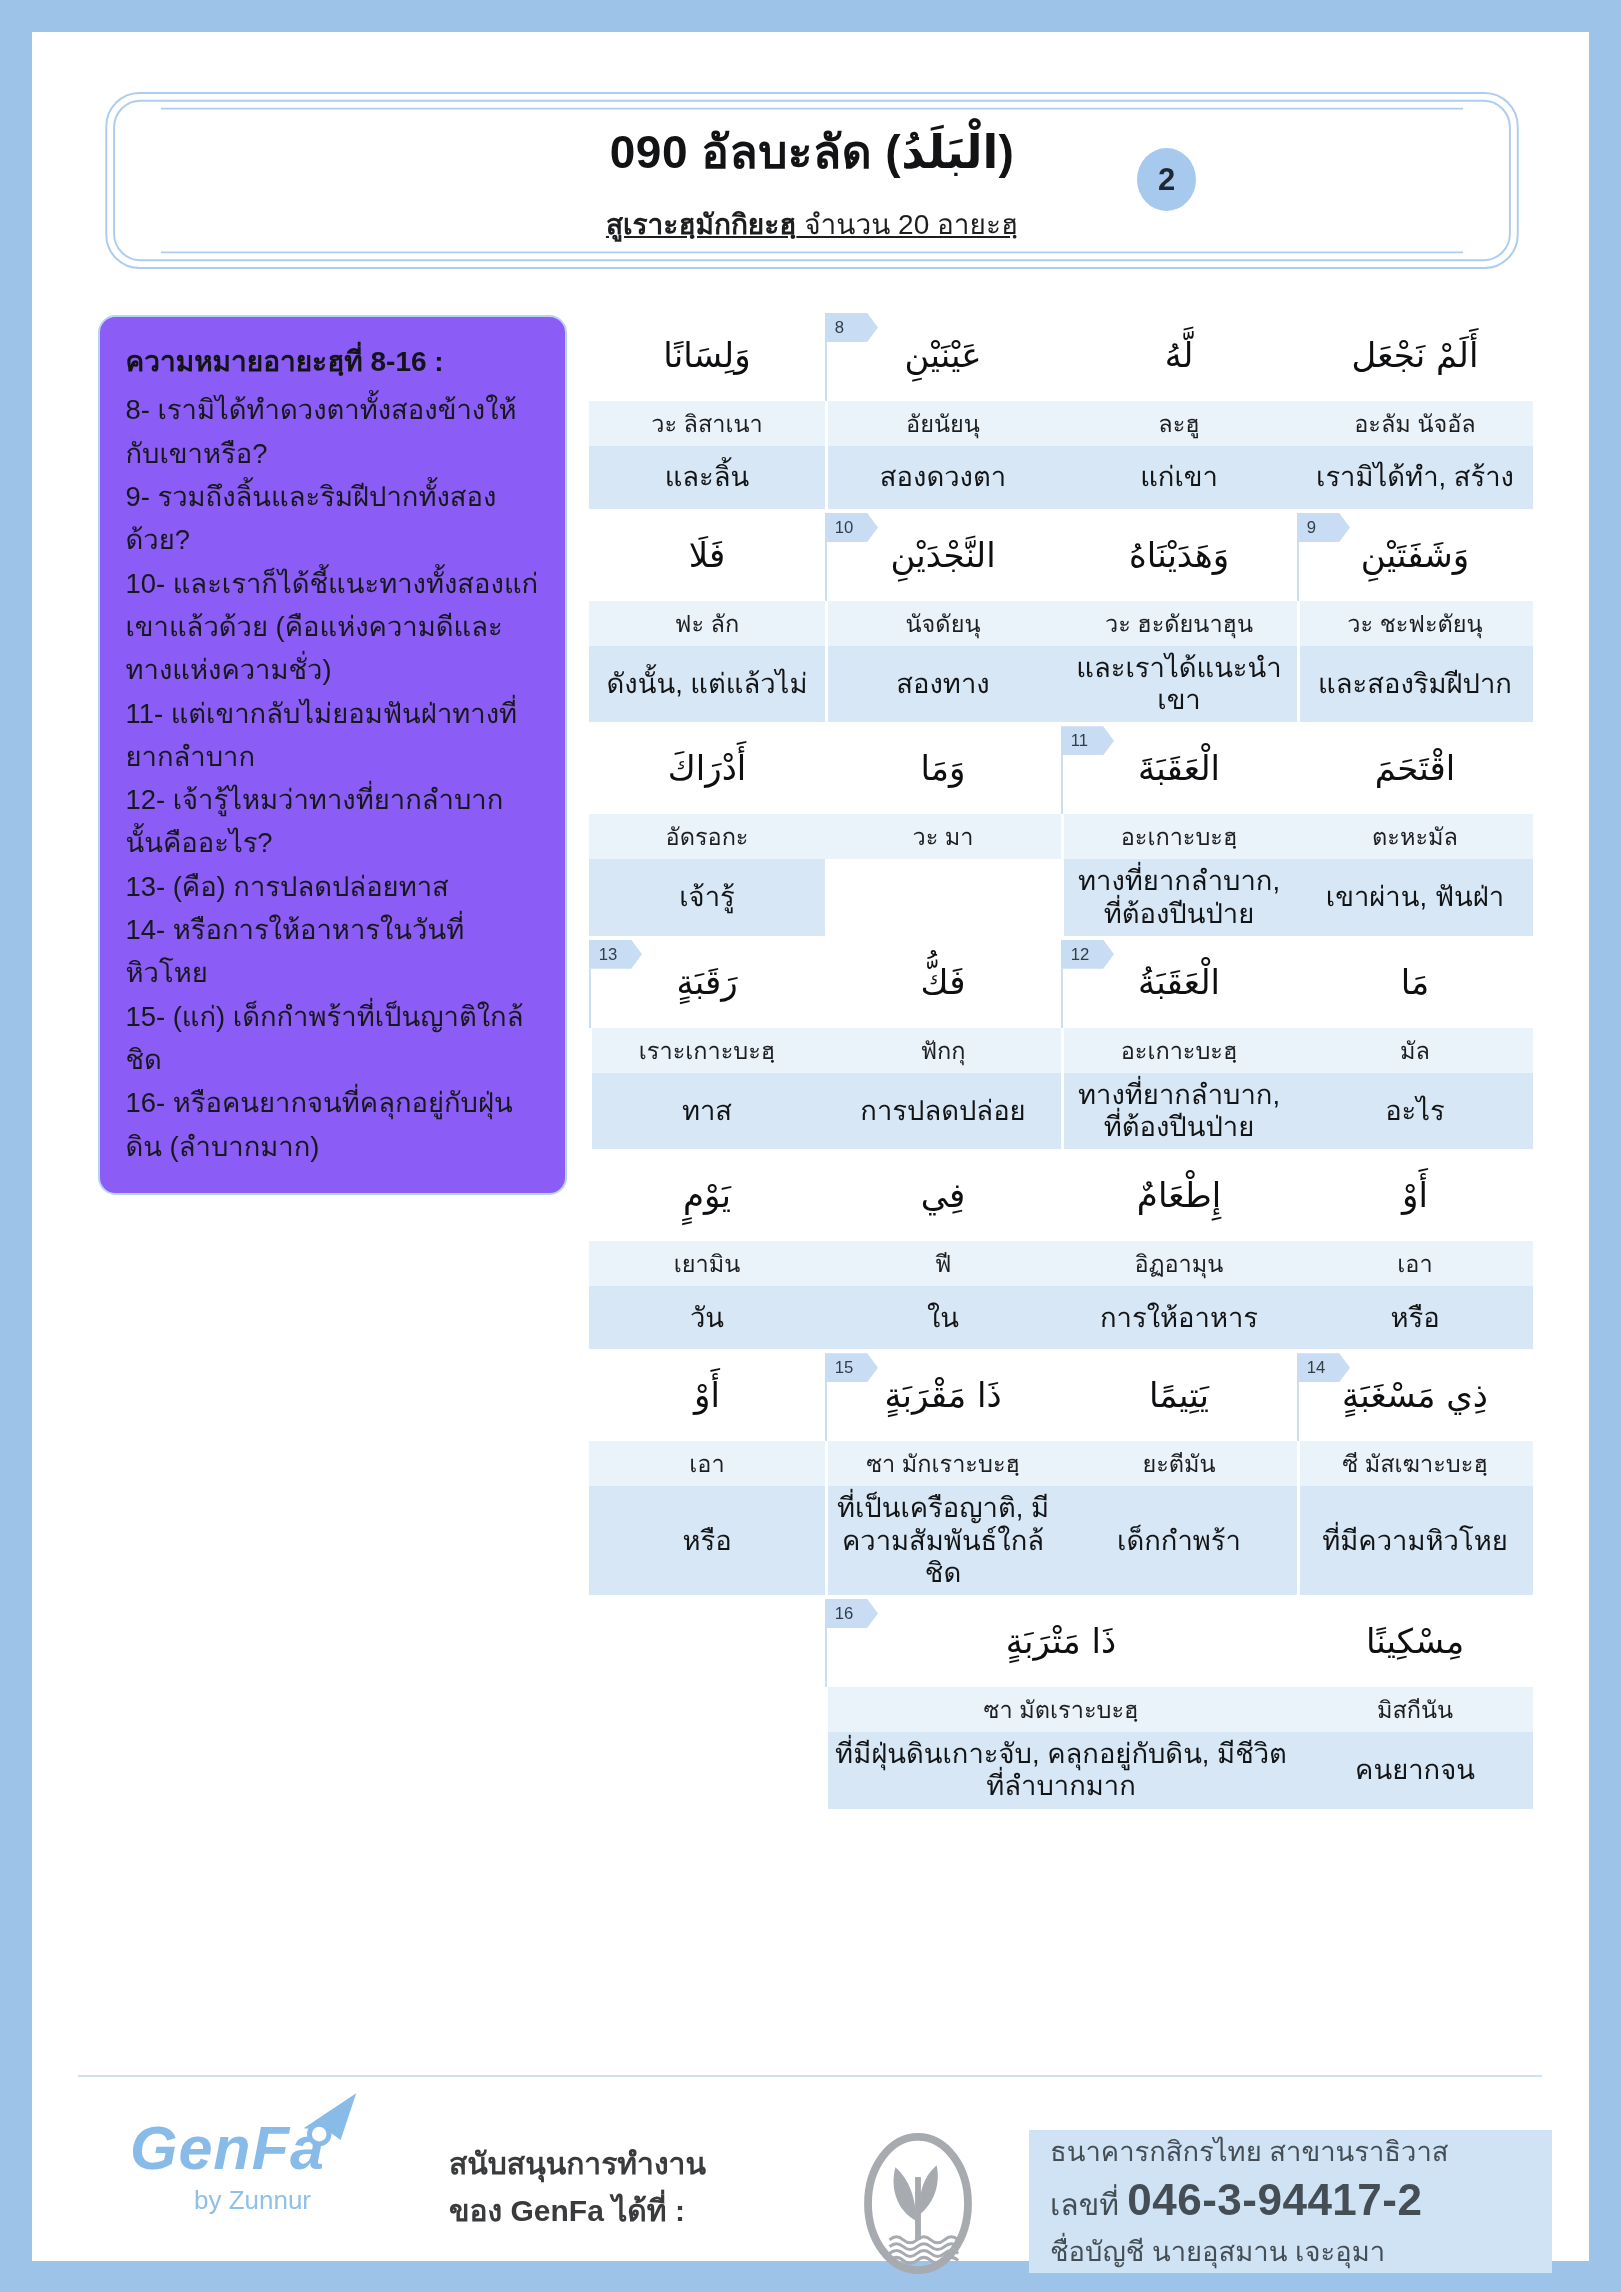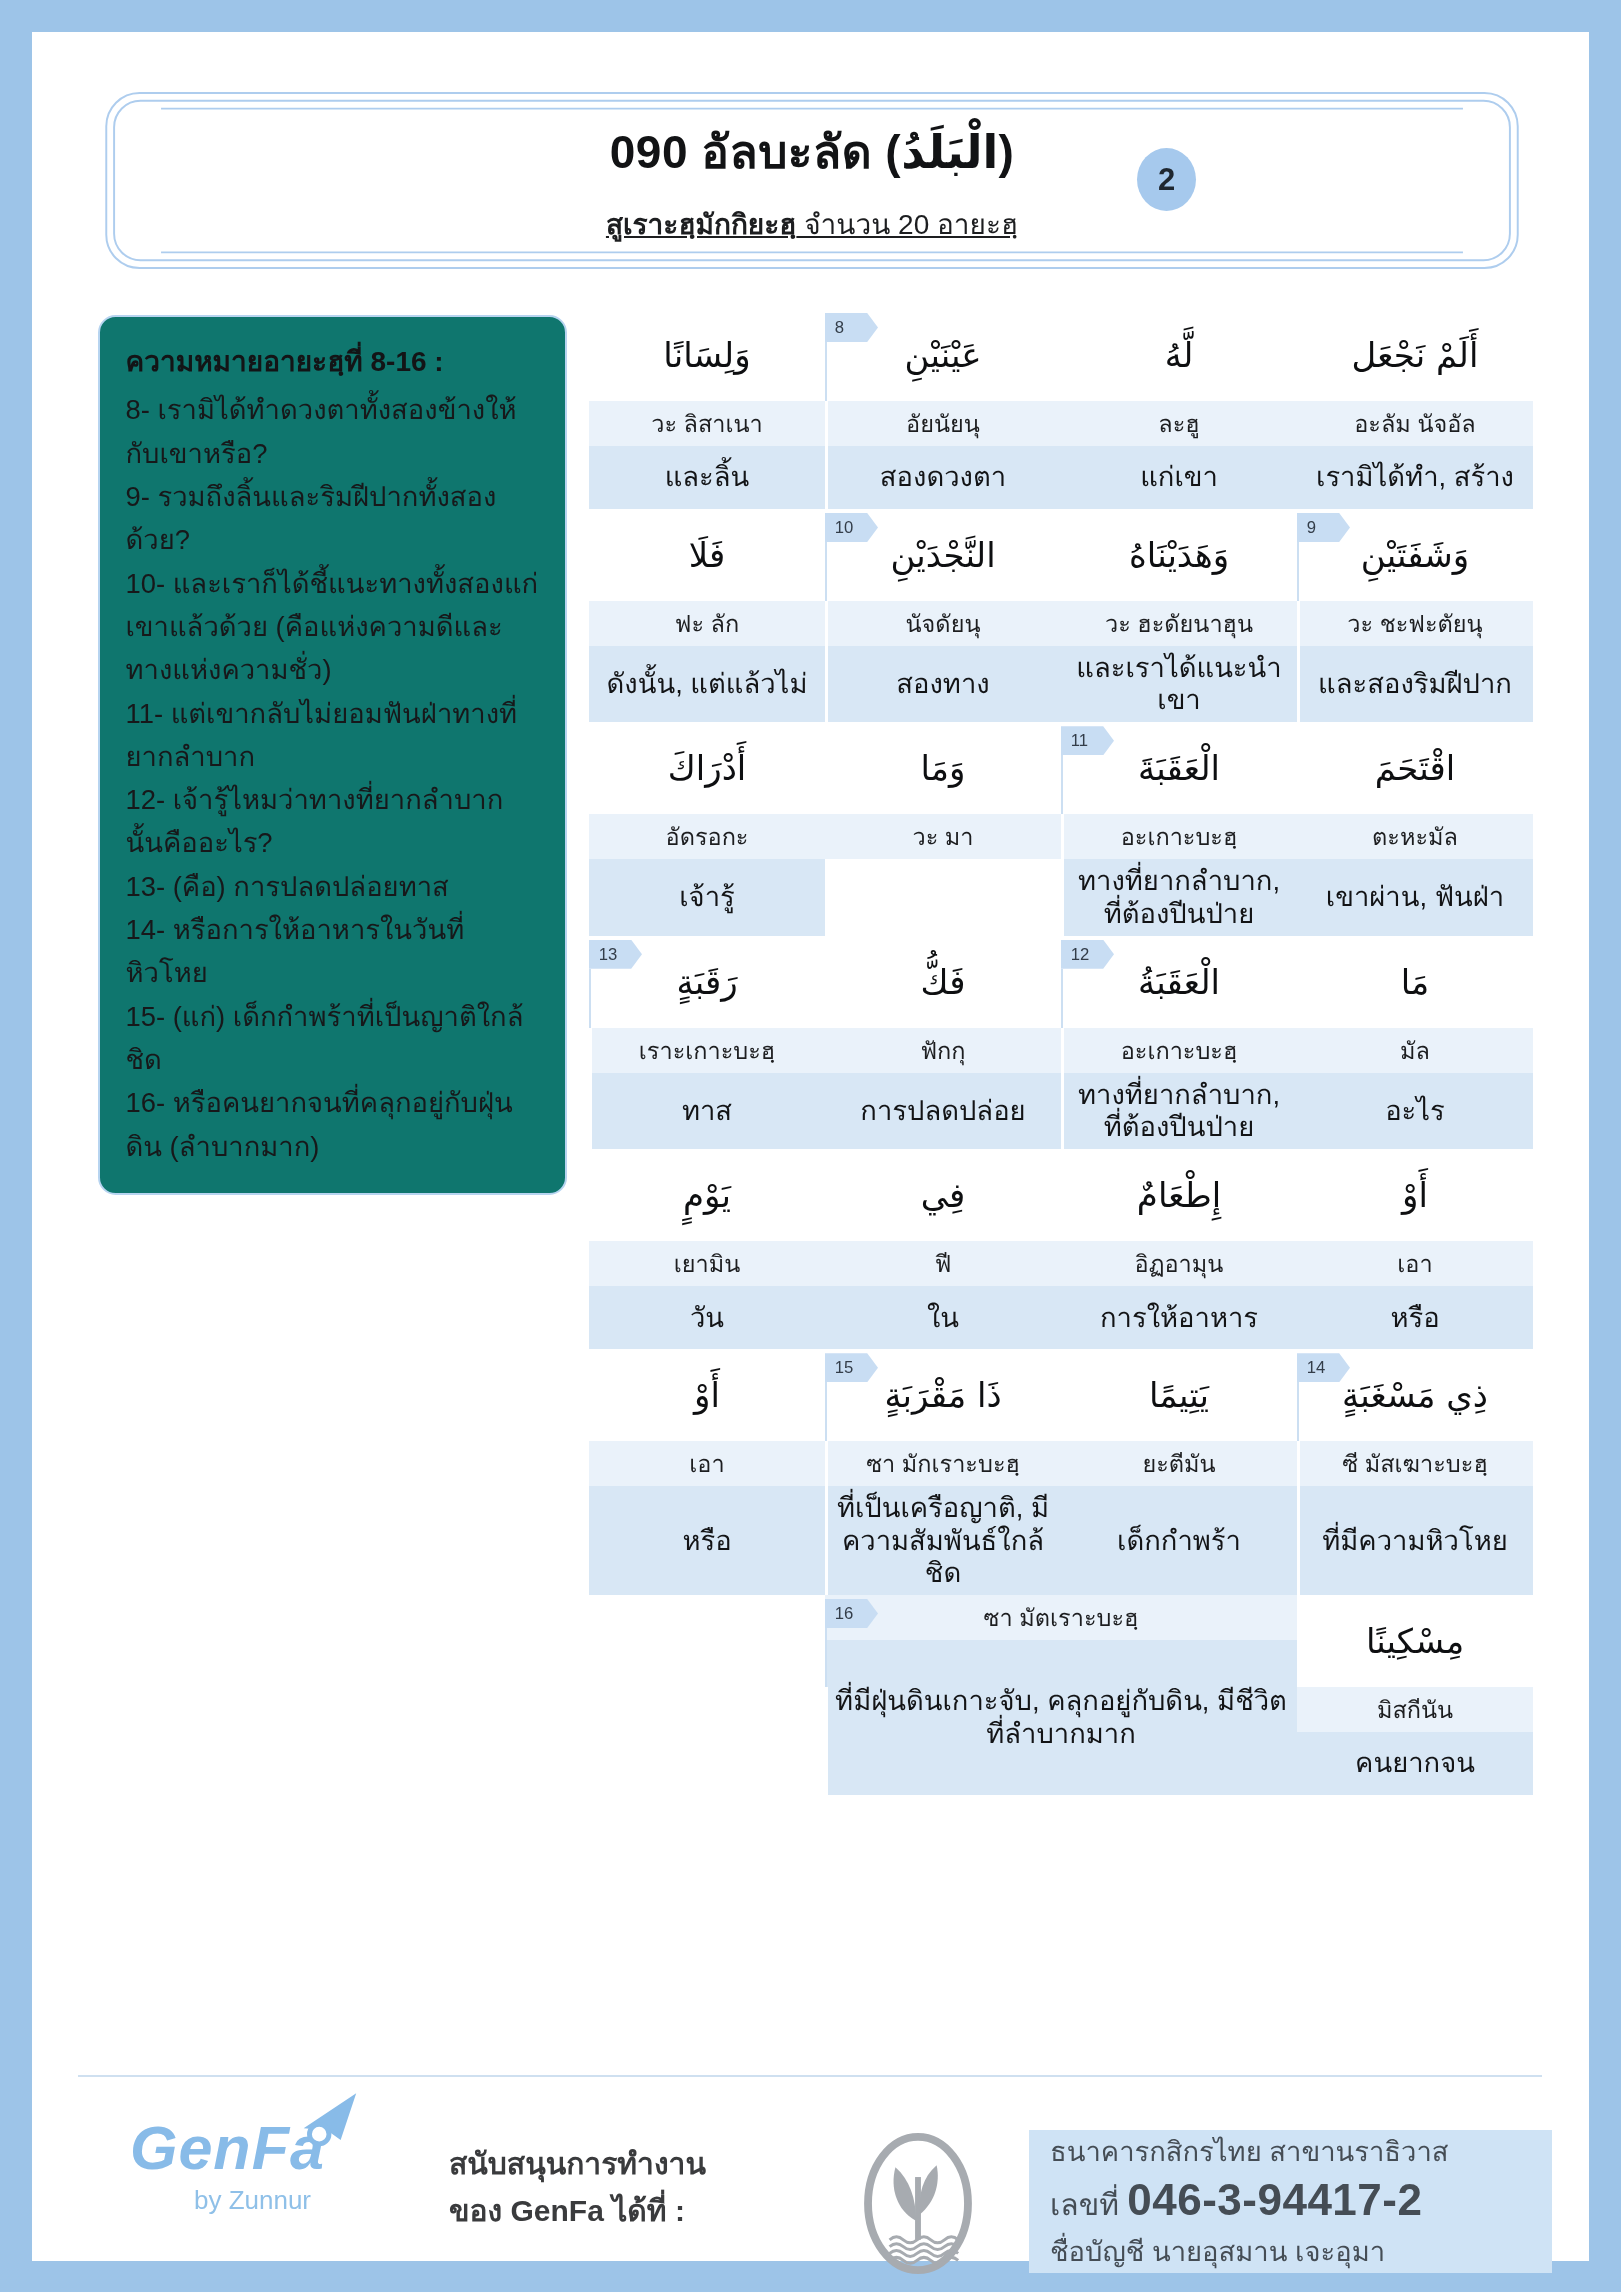--- a/index.html
+++ b/index.html
@@ -13,21 +13,21 @@
   .header-inner{position:absolute;left:0;top:0;width:100%;height:100%;display:flex;flex-direction:column;align-items:center;justify-content:center;}
   .page-title{font-size:46px;font-weight:bold;color:#121315;letter-spacing:0.5px;}
   .page-subtitle{margin-top:13.7px;font-size:28px;color:#1d1e20;text-decoration:underline;}
   .page-subtitle b{font-weight:bold;}
   .page-circle{position:absolute;left:1034px;top:57px;width:59px;height:63px;border-radius:50%;
     background:#a6c9ed;display:flex;align-items:center;justify-content:center;
     font-size:31px;font-weight:bold;color:#1f2730;}
 
   
   .meaning-box{position:absolute;left:66px;top:283px;width:469px;box-sizing:border-box;
-    border:2px solid #b7d4f0;border-radius:17.6px;padding:21.6px 25.5px 25.5px 25.5px;background:#0f766e;}
+    border:2px solid #b7d4f0;border-radius:17.6px;padding:21.6px 25.5px 25.5px 25.5px;background:#8b5cf6;}
   .meaning-title{font-size:28px;font-weight:bold;margin-bottom:5.9px;color:#131416;}
   .meaning-item{margin:0;padding:0;font-size:27.4px;line-height:1.58;color:#17181a;}
 
   
   .word-grid{position:absolute;left:556px;top:277px;width:945px;}
   .grid-row{display:flex;flex-direction:row-reverse;}
   .word-cell{position:relative;width:236px;box-sizing:border-box;display:flex;flex-direction:column;}
   .word-cell.span2{width:472px;}
   .empty-cell{width:236px;}
   .arabic-word{height:92px;display:flex;align-items:center;justify-content:center;
@@ -269,20 +269,21 @@
             <div class="translation">หรือ</div>
           </div>
         </div>
         <div class="grid-row">
           <div class="word-cell">
             <div class="arabic-word" lang="ar">مِسْكِينًا</div>
             <div class="transliteration">มิสกีนัน</div>
             <div class="translation">คนยากจน</div>
           </div>
           <div class="word-cell span2">
+            <div class="arabic-word" lang="ar">ذَا مَتْرَبَةٍ</div>
             <div class="transliteration">ซา มัตเราะบะฮฺ</div>
             <div class="translation">ที่มีฝุ่นดินเกาะจับ, คลุกอยู่กับดิน, มีชีวิตที่ลำบากมาก</div>
             <div class="ayah-marker">
               <div class="ayah-number-tab">16</div>
               <div class="ayah-divider-line"></div>
               <div class="ayah-divider-line-bands"></div>
             </div>
           </div>
           <div class="empty-cell"></div>
         </div>

